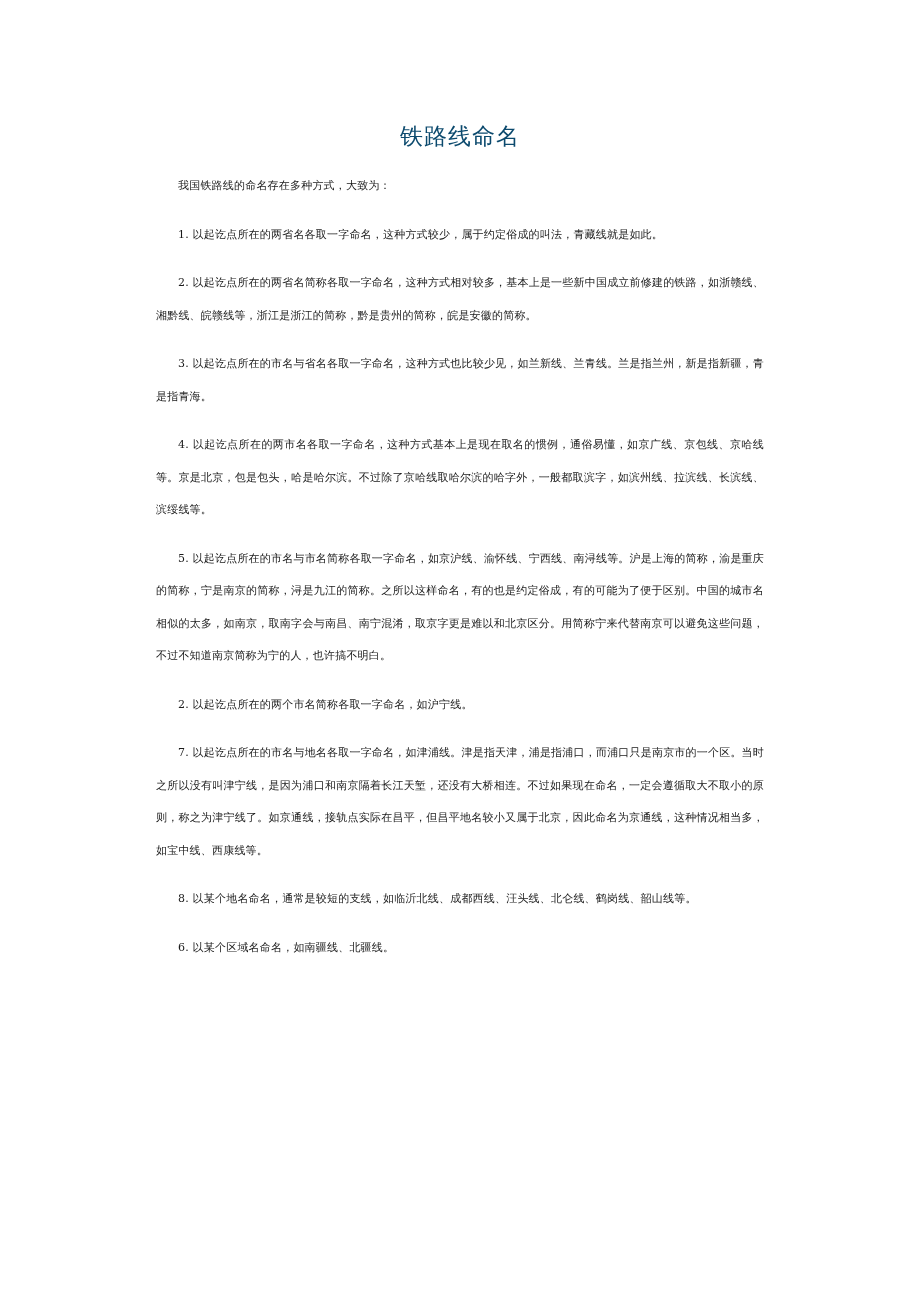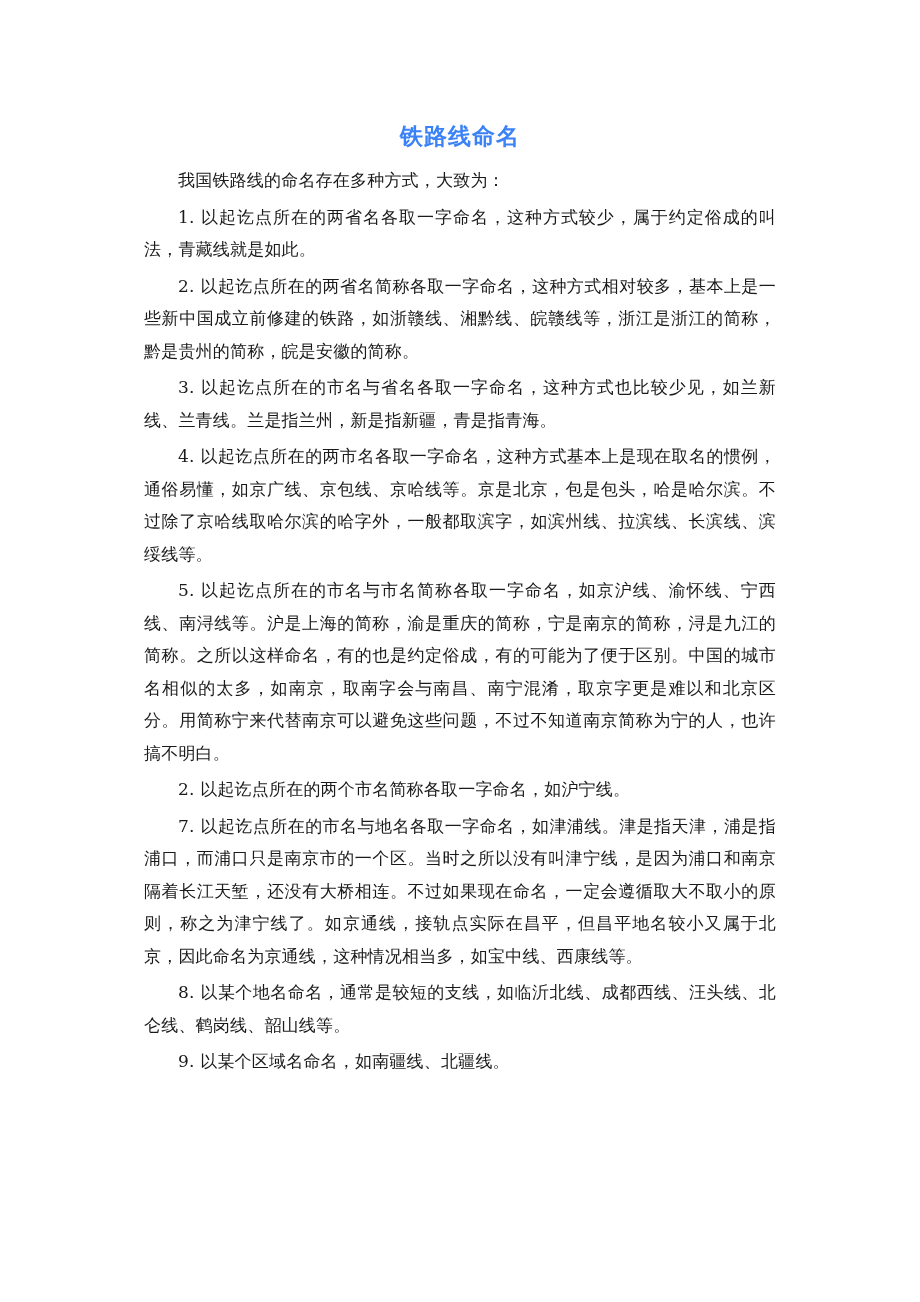--- a/index.html
+++ b/index.html
@@ -17,32 +17,32 @@
     }
     .page {
       position: absolute;
       left: 140px;
       top: 118px;
       width: 640px;
     }
     .title {
       text-align: center;
       font-family: "DejaVu Sans", "Liberation Sans", sans-serif;
-      font-weight: bold;
+      font-weight: normal;
       font-size: 23px;
       line-height: 36px;
       margin: 0 0 10px 0;
       letter-spacing: 1px;
-      color: #3b82f6;
+      color: #0c4a6e;
     }
     .para {
-      font-size: 17px;
+      font-size: 11px;
       line-height: 32.5px;
       text-indent: 2em;
-      margin: 4px;
+      margin: 16px;
       text-align: justify;
       letter-spacing: 0.2px;
     }
     .para + .para {
       margin-top: 0;
     }
   </style>
 </head>
 <body>
 
@@ -50,14 +50,14 @@
   <h1 class="title">铁路线命名</h1>
   <p class="para">我国铁路线的命名存在多种方式，大致为：</p>
   <p class="para">1. 以起讫点所在的两省名各取一字命名，这种方式较少，属于约定俗成的叫法，青藏线就是如此。</p>
   <p class="para">2. 以起讫点所在的两省名简称各取一字命名，这种方式相对较多，基本上是一些新中国成立前修建的铁路，如浙赣线、湘黔线、皖赣线等，浙江是浙江的简称，黔是贵州的简称，皖是安徽的简称。</p>
   <p class="para">3. 以起讫点所在的市名与省名各取一字命名，这种方式也比较少见，如兰新线、兰青线。兰是指兰州，新是指新疆，青是指青海。</p>
   <p class="para">4. 以起讫点所在的两市名各取一字命名，这种方式基本上是现在取名的惯例，通俗易懂，如京广线、京包线、京哈线等。京是北京，包是包头，哈是哈尔滨。不过除了京哈线取哈尔滨的哈字外，一般都取滨字，如滨州线、拉滨线、长滨线、滨绥线等。</p>
   <p class="para">5. 以起讫点所在的市名与市名简称各取一字命名，如京沪线、渝怀线、宁西线、南浔线等。沪是上海的简称，渝是重庆的简称，宁是南京的简称，浔是九江的简称。之所以这样命名，有的也是约定俗成，有的可能为了便于区别。中国的城市名相似的太多，如南京，取南字会与南昌、南宁混淆，取京字更是难以和北京区分。用简称宁来代替南京可以避免这些问题，不过不知道南京简称为宁的人，也许搞不明白。</p>
   <p class="para">2. 以起讫点所在的两个市名简称各取一字命名，如沪宁线。</p>
   <p class="para">7. 以起讫点所在的市名与地名各取一字命名，如津浦线。津是指天津，浦是指浦口，而浦口只是南京市的一个区。当时之所以没有叫津宁线，是因为浦口和南京隔着长江天堑，还没有大桥相连。不过如果现在命名，一定会遵循取大不取小的原则，称之为津宁线了。如京通线，接轨点实际在昌平，但昌平地名较小又属于北京，因此命名为京通线，这种情况相当多，如宝中线、西康线等。</p>
   <p class="para">8. 以某个地名命名，通常是较短的支线，如临沂北线、成都西线、汪头线、北仑线、鹤岗线、韶山线等。</p>
-  <p class="para">9. 以某个区域名命名，如南疆线、北疆线。</p>
+  <p class="para">6. 以某个区域名命名，如南疆线、北疆线。</p>
 </div>
 
 </body></html>

